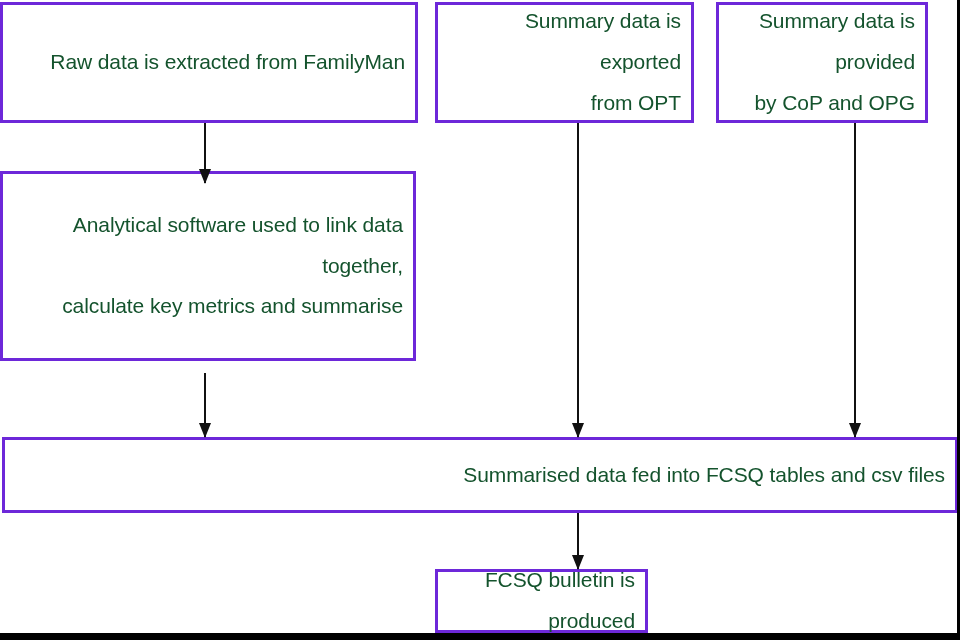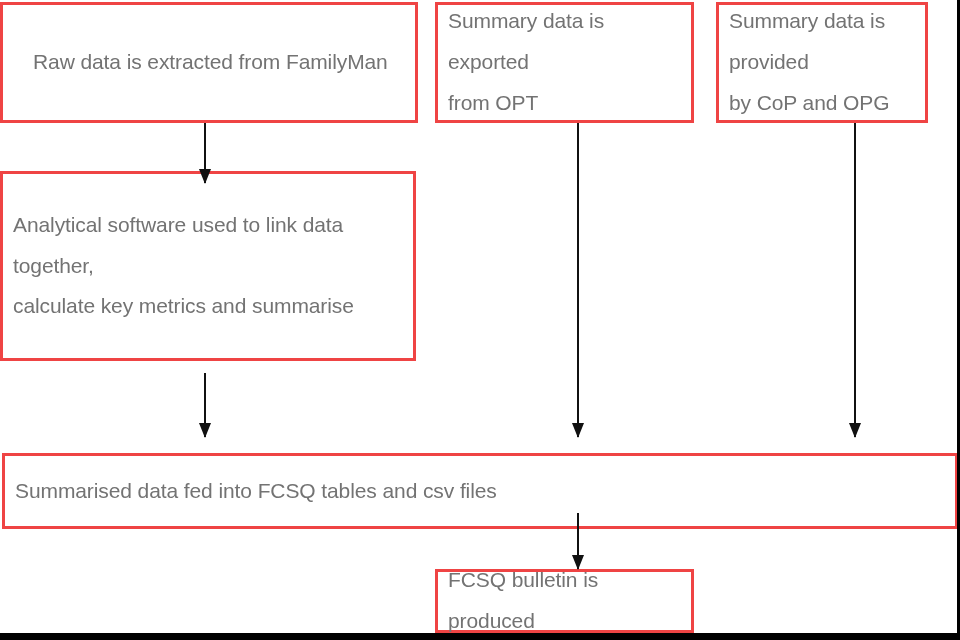--- a/index.html
+++ b/index.html
@@ -31,43 +31,43 @@
     bottom: 0;
     width: 960px;
     height: 7px;
     background: #000000;
   }
 
   .node {
     position: absolute;
     box-sizing: border-box;
     background: #ffffff;
-    border: 3px solid #ef4444;
+    border: 3px solid #6d28d9;
     display: flex;
     align-items: center;
     justify-content: center;
-    text-align: left;
-    color: #737373;
+    text-align: right;
+    color: #14532d;
     line-height: 1.95;
     letter-spacing: -0.1px;
   }
   .node .txt {
     display: block;
     width: 100%;
     padding: 0 10px;
     white-space: pre-line;
   }
 
   
   #node-raw-data      { left: 0px;   top: 2px;   width: 418px; height: 121px; font-size: 21px; padding-left: 20px; }
   #node-analytical    { left: 0px;   top: 171px; width: 416px; height: 190px; font-size: 21px; }
   #node-opt-export    { left: 435px; top: 2px;   width: 259px; height: 121px; font-size: 21px; }
   #node-cop-opg       { left: 716px; top: 2px;   width: 212px; height: 121px; font-size: 21px; }
-  #node-summarised    { left: 2px;   top: 437px; width: 956px; height: 76px;  font-size: 21px; margin-top: 16px; }
-  #node-bulletin      { left: 435px; top: 569px; width: 259px; height: 64px;  font-size: 21px; }
+  #node-summarised    { left: 2px;   top: 437px; width: 956px; height: 76px;  font-size: 21px; }
+  #node-bulletin      { left: 435px; top: 569px; width: 213px; height: 64px;  font-size: 21px; }
 
   
   .arrow {
     position: absolute;
   }
   .arrow .shaft {
     position: absolute;
     left: 0;
     top: 0;
     width: 2px;

